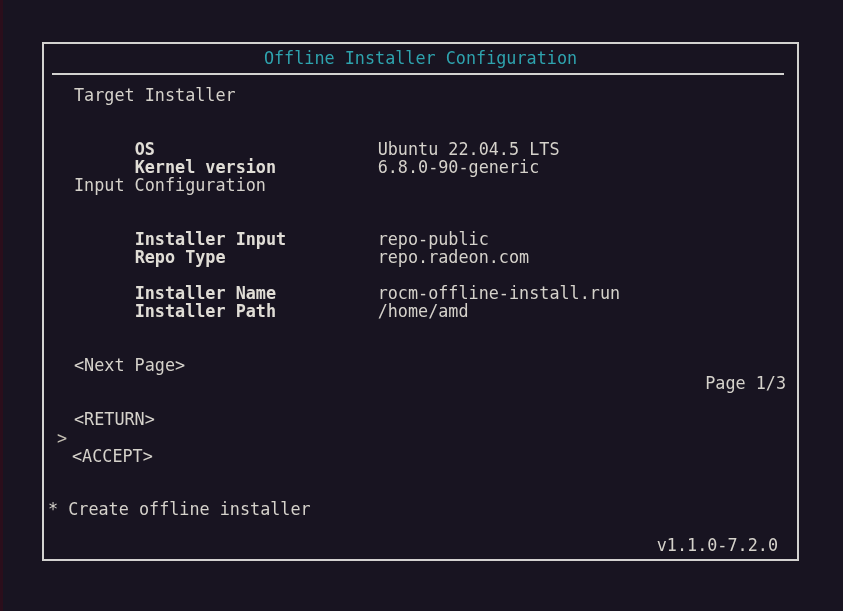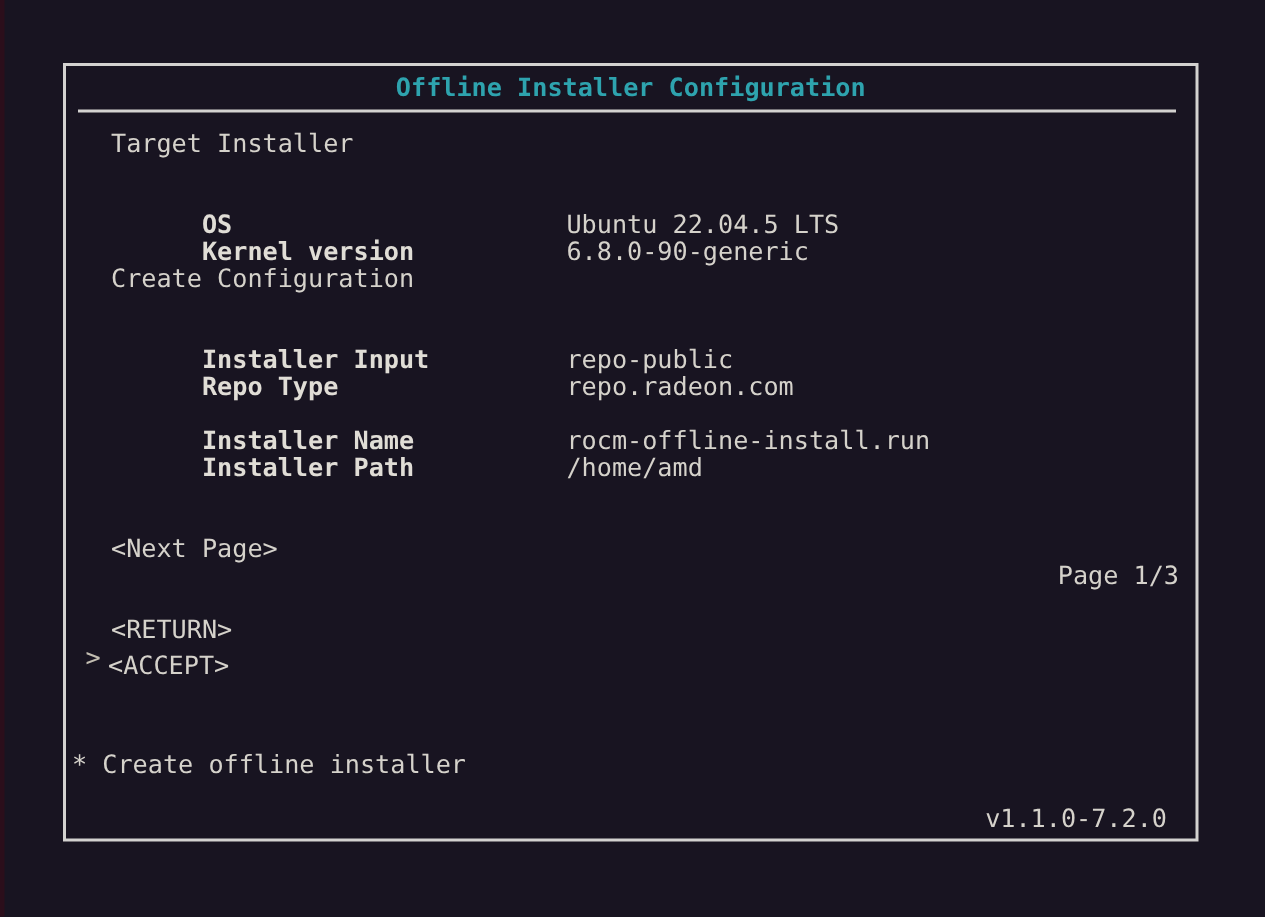--- a/index.html
+++ b/index.html
@@ -31,21 +31,21 @@
     position: absolute;
     left: 42px; top: 42px;
     width: 757px; height: 519px;
     border: 2px solid var(--border);
     background: var(--bg);
   }
   .dialog .inner { position: absolute; inset: 0; }
   .title {
     position: absolute; top: 5px; left: 0; right: 0;
     text-align: center;
-    font-weight: bold;
+    font-weight: normal;
     color: var(--accent);
   }
   .hrule {
     position: absolute; top: 29px; left: 8px; width: 732px; height: 2px;
     background: var(--border);
   }
   .row { position: absolute; left: 30px; white-space: pre; }
   .heading {
     text-underline-offset: 3px;
     text-decoration-thickness: 1px;
@@ -60,21 +60,21 @@
   .r-repo-type       { top: 186px; }
   .r-dep-type        { top: 204px; }
   .r-installer-name  { top: 222px; }
   .r-installer-path  { top: 240px; }
   .r-next-page       { top: 312px; }
   .page-indicator    { position: absolute; right: 11px; top: 330px; white-space: pre; }
   .r-return          { top: 366px; }
   .r-accept          { top: 384px; left: 0; right: 0; }
   .cursor            { position: absolute; left: 13px; top: 1px; color: #c3beb2; }
   .accept-chip {
-    position: absolute; left: 28px; top: 6px;
+    position: absolute; left: 28px; top: 19px;
     display: inline-block;
     background: var(--green);
     color: var(--green-text);
     height: 15px; line-height: 15px;
     padding: 0 18px 0 2px;
   }
   .footnote { position: absolute; left: 4px; top: 456px; white-space: pre; color: var(--text); }
   .version  { position: absolute; right: 19px; top: 492px; white-space: pre; }
   button, .as-text {
     background: none; border: none; font: inherit; color: inherit;
@@ -93,21 +93,21 @@
 
     <div class="row r-heading-target heading">Target Installer</div>
 
     <div class="row r-os">
       <span class="lbl">OS</span><span class="val">Ubuntu 22.04.5 LTS</span>
     </div>
     <div class="row r-kernel">
       <span class="lbl">Kernel version</span><span class="val">6.8.0-90-generic</span>
     </div>
 
-    <div class="row r-heading-create heading">Create Configuration</div>
+    <div class="row r-heading-create heading">Input Configuration</div>
 
     <div class="row r-installer-input">
       <span class="lbl">Installer Input</span><span class="val">repo-public</span>
     </div>
     <div class="row r-repo-type">
       <span class="lbl">Repo Type</span><span class="val">repo.radeon.com</span>
     </div>
     <div class="row r-installer-name">
       <span class="lbl">Installer Name</span><span class="val">rocm-offline-install.run</span>
     </div>

